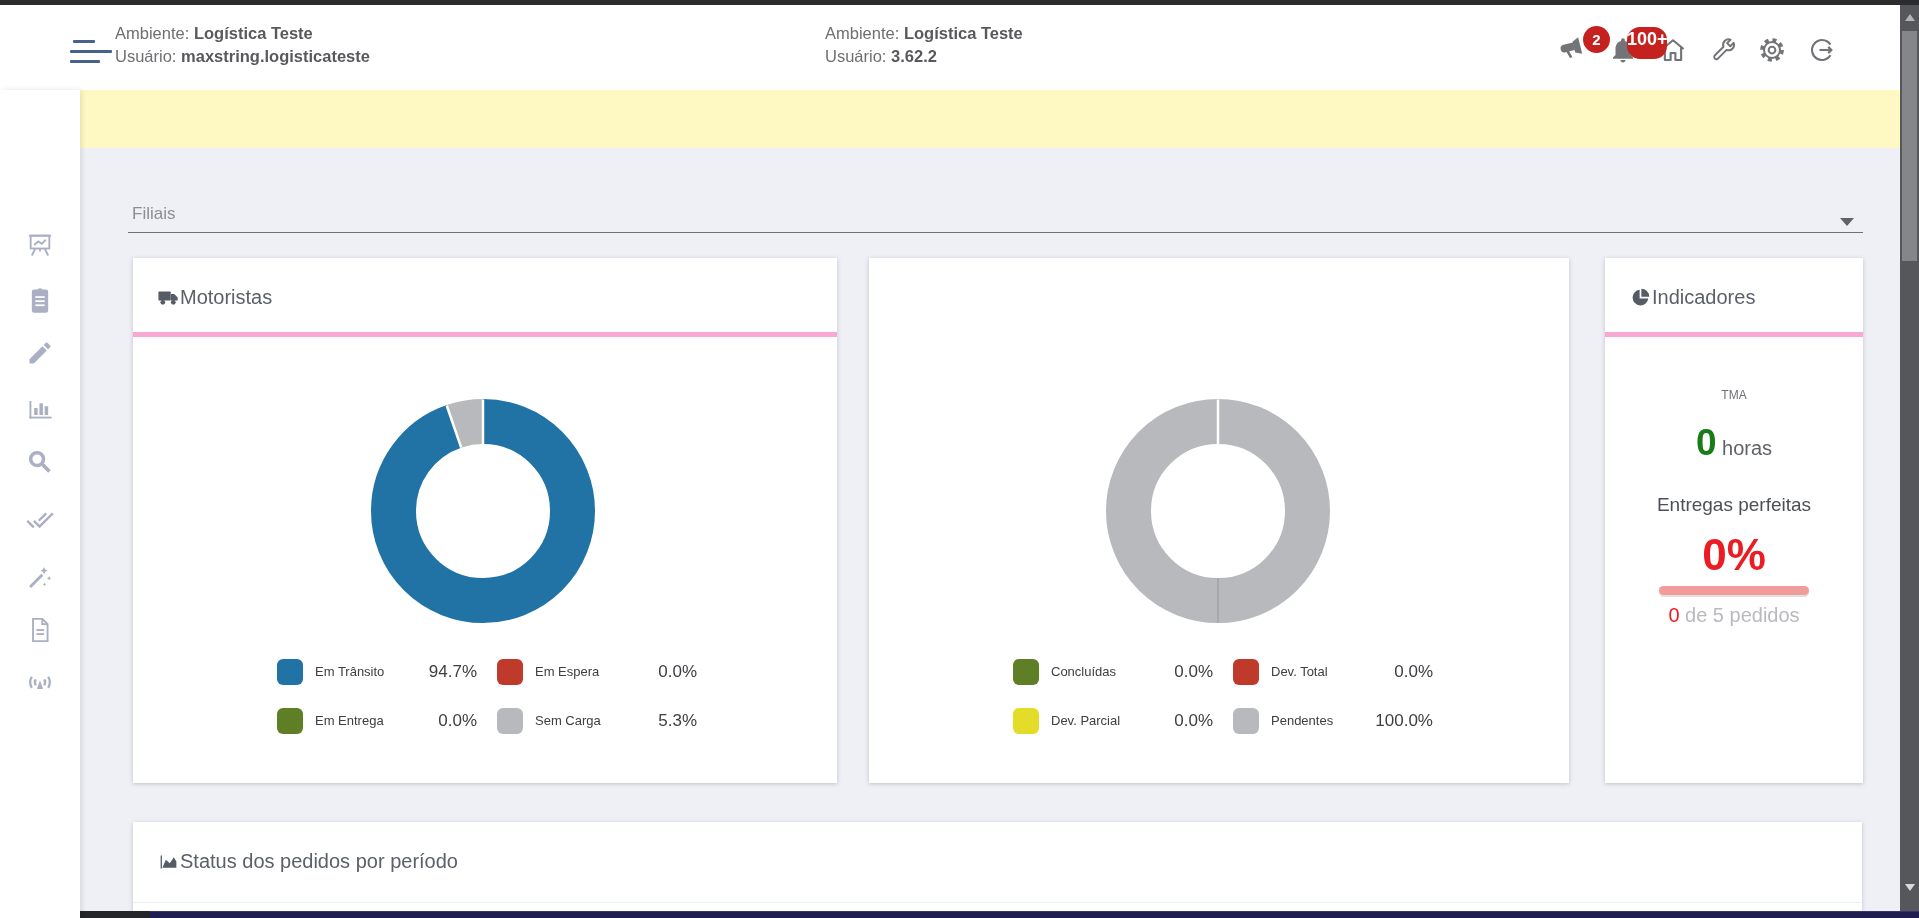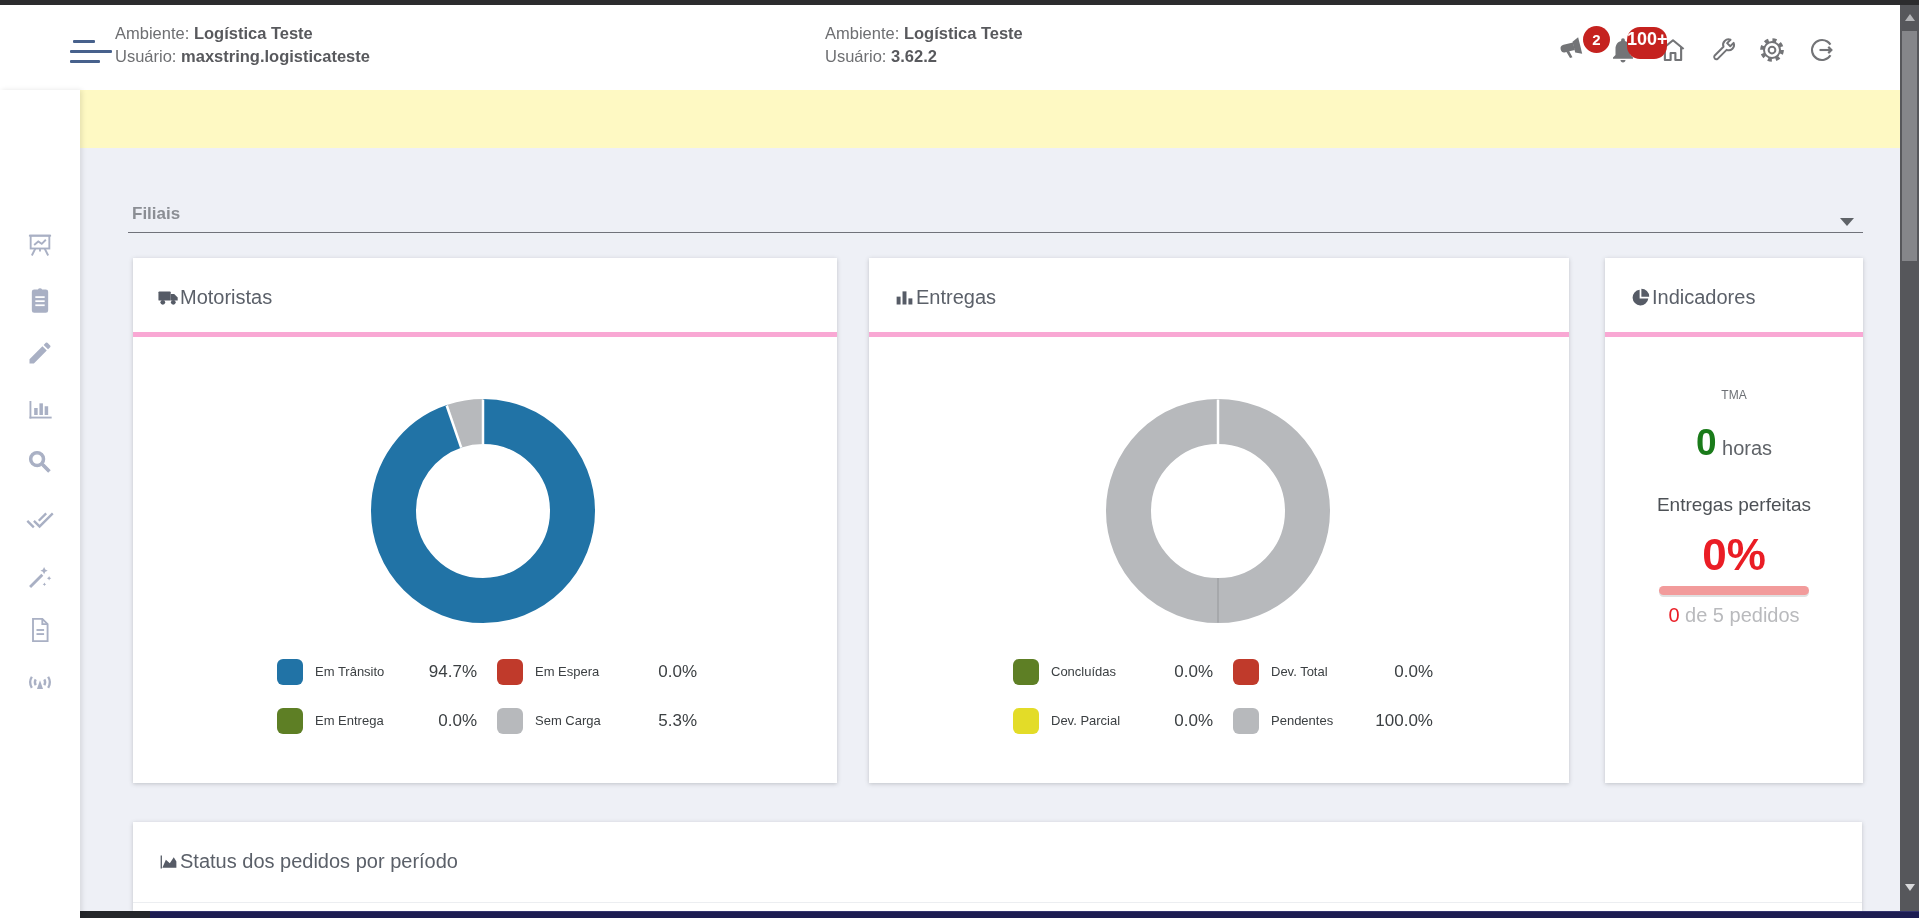--- a/index.html
+++ b/index.html
@@ -38,21 +38,21 @@
   .titlebar { left:80px; top:90px; width:1815px; height:58px; background:#5d7e35; color:#ffffff; }
   .tb-title { left:38px; top:15px; font-size:23px; font-weight:bold; letter-spacing:.2px; }
   .tb-div { left:363px; top:11px; width:1px; height:36px; background:rgba(255,255,255,0.85); }
   .tb-home { left:386px; top:17px; width:24px; height:24px; color:#ffffff; cursor:pointer; }
   .tb-home svg { width:100%; height:100%; }
   .tb-crumb { left:438px; top:20px; font-size:16px; }
 
   
   .content { left:80px; top:148px; width:1820px; height:763px; background:#eef0f6; }
 
-  .filiais-label { left:52px; top:56px; font-size:17px; color:#8b8e94; cursor:pointer;font-weight:bold; }
+  .filiais-label { left:52px; top:56px; font-size:17px; color:#8b8e94; cursor:pointer; }
   .filiais-line { left:48px; top:84px; width:1735px; height:1px; background:#70727a; cursor:pointer; }
   .filiais-arrow { left:1760px; top:70px; width:0; height:0; border-left:7px solid transparent; border-right:7px solid transparent; border-top:8px solid #5f6368; cursor:pointer; }
 
   .card { position:absolute; background:#ffffff; box-shadow:0 1px 4px rgba(60,64,67,0.25); }
   #card-motoristas { left:53px; top:110px; width:704px; height:525px; }
   #card-entregas  { left:789px; top:110px; width:700px; height:525px; }
   #card-indicadores { left:1525px; top:110px; width:258px; height:525px; }
   #card-status { left:53px; top:674px; width:1729px; height:89px; }
 
   .card-header { position:absolute; left:0; top:0; width:100%; height:79px; border-bottom:5px solid #f9a8d4; }
@@ -279,30 +279,20 @@
         </div>
         <div class="legend-item li-3">
           <span class="swatch" style="background-color: rgb(183, 185, 188);"></span>
           <span class="l-label">Sem Carga</span>
           <span class="l-value">5.3%</span>
         </div>
       </div>
     </div>
 
     <div class="card" id="card-entregas">
-      <div class="card-header">
-        <div class="card-title">
-          <svg viewBox="0 0 24 24" fill="currentColor">
-              <rect x="3" y="11" width="4.5" height="9"></rect>
-              <rect x="9.75" y="5" width="4.5" height="15"></rect>
-              <rect x="16.5" y="13" width="4.5" height="7"></rect>
-            </svg>
-          <span>Entregas</span>
-        </div>
-      </div>
       <svg class="donut" viewBox="0 0 226 226">
         <circle cx="113" cy="113" r="89.5" fill="none" stroke="#b7b9bc" stroke-width="45" stroke-dasharray="562.345084992573 562.345084992573" stroke-dashoffset="0" transform="rotate(-90 113 113)"></circle>
           <line class="sep" x1="113" y1="1.5" x2="113" y2="46" stroke="#ffffff" stroke-width="2.5"></line>
         <line class="sep" x1="113" y1="180" x2="113" y2="224.5" stroke="#a6a8ab" stroke-width="2"></line>
       </svg>
       <div class="legend">
         <div class="legend-item li-0">
           <span class="swatch" style="background-color: rgb(94, 127, 37);"></span>
           <span class="l-label">Concluídas</span>
           <span class="l-value">0.0%</span>

